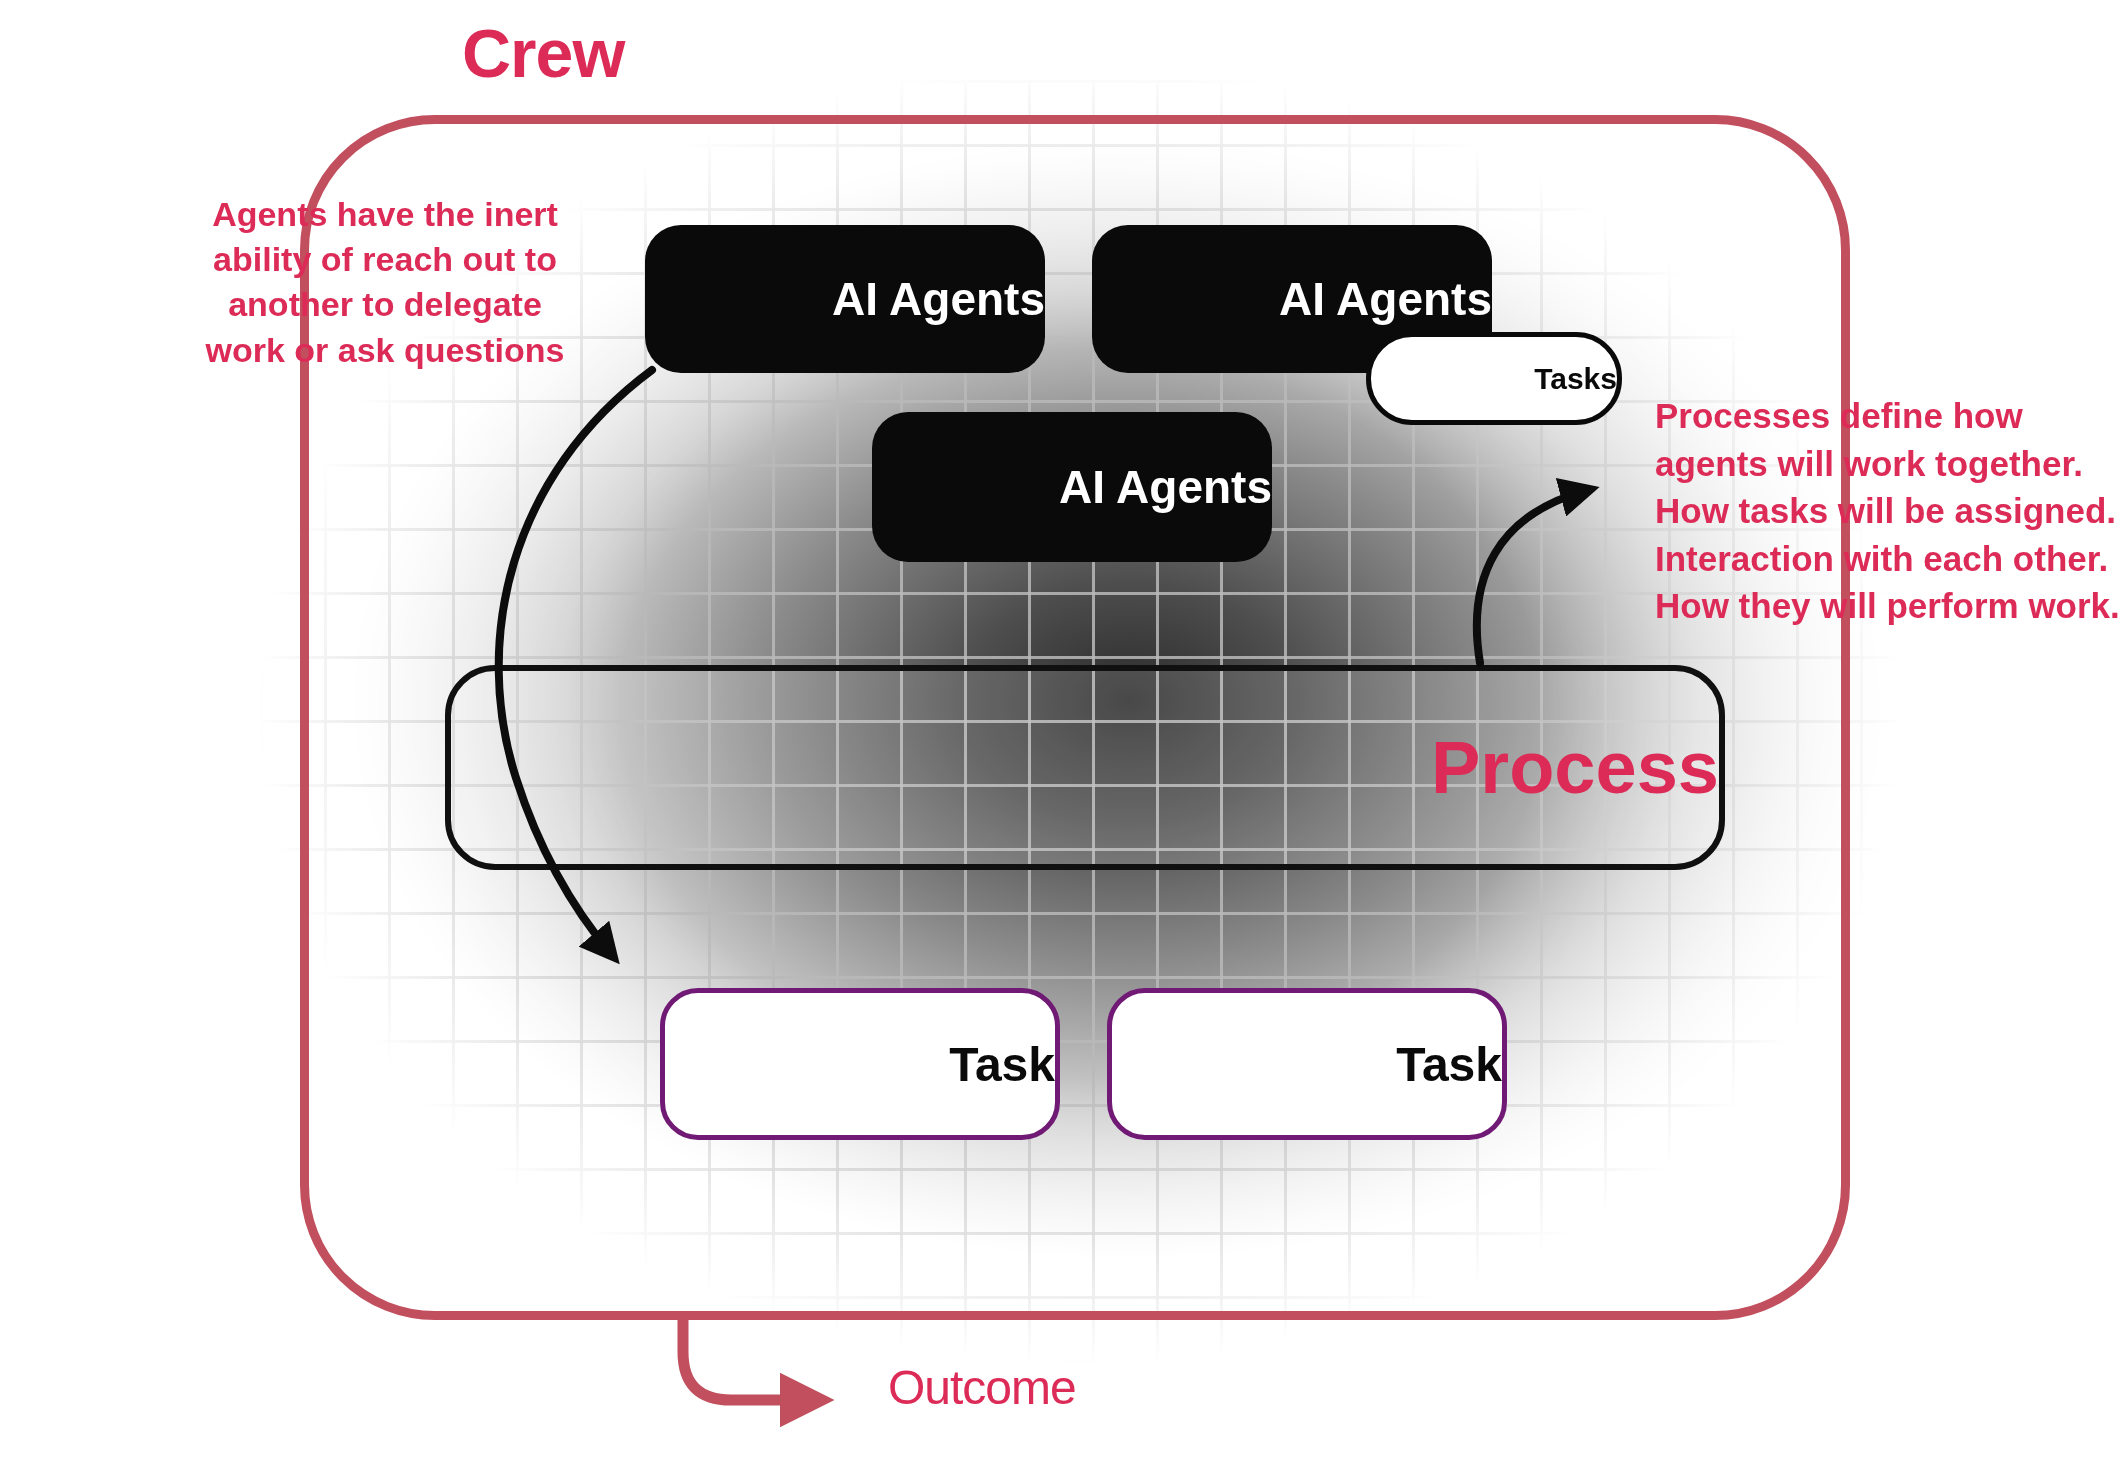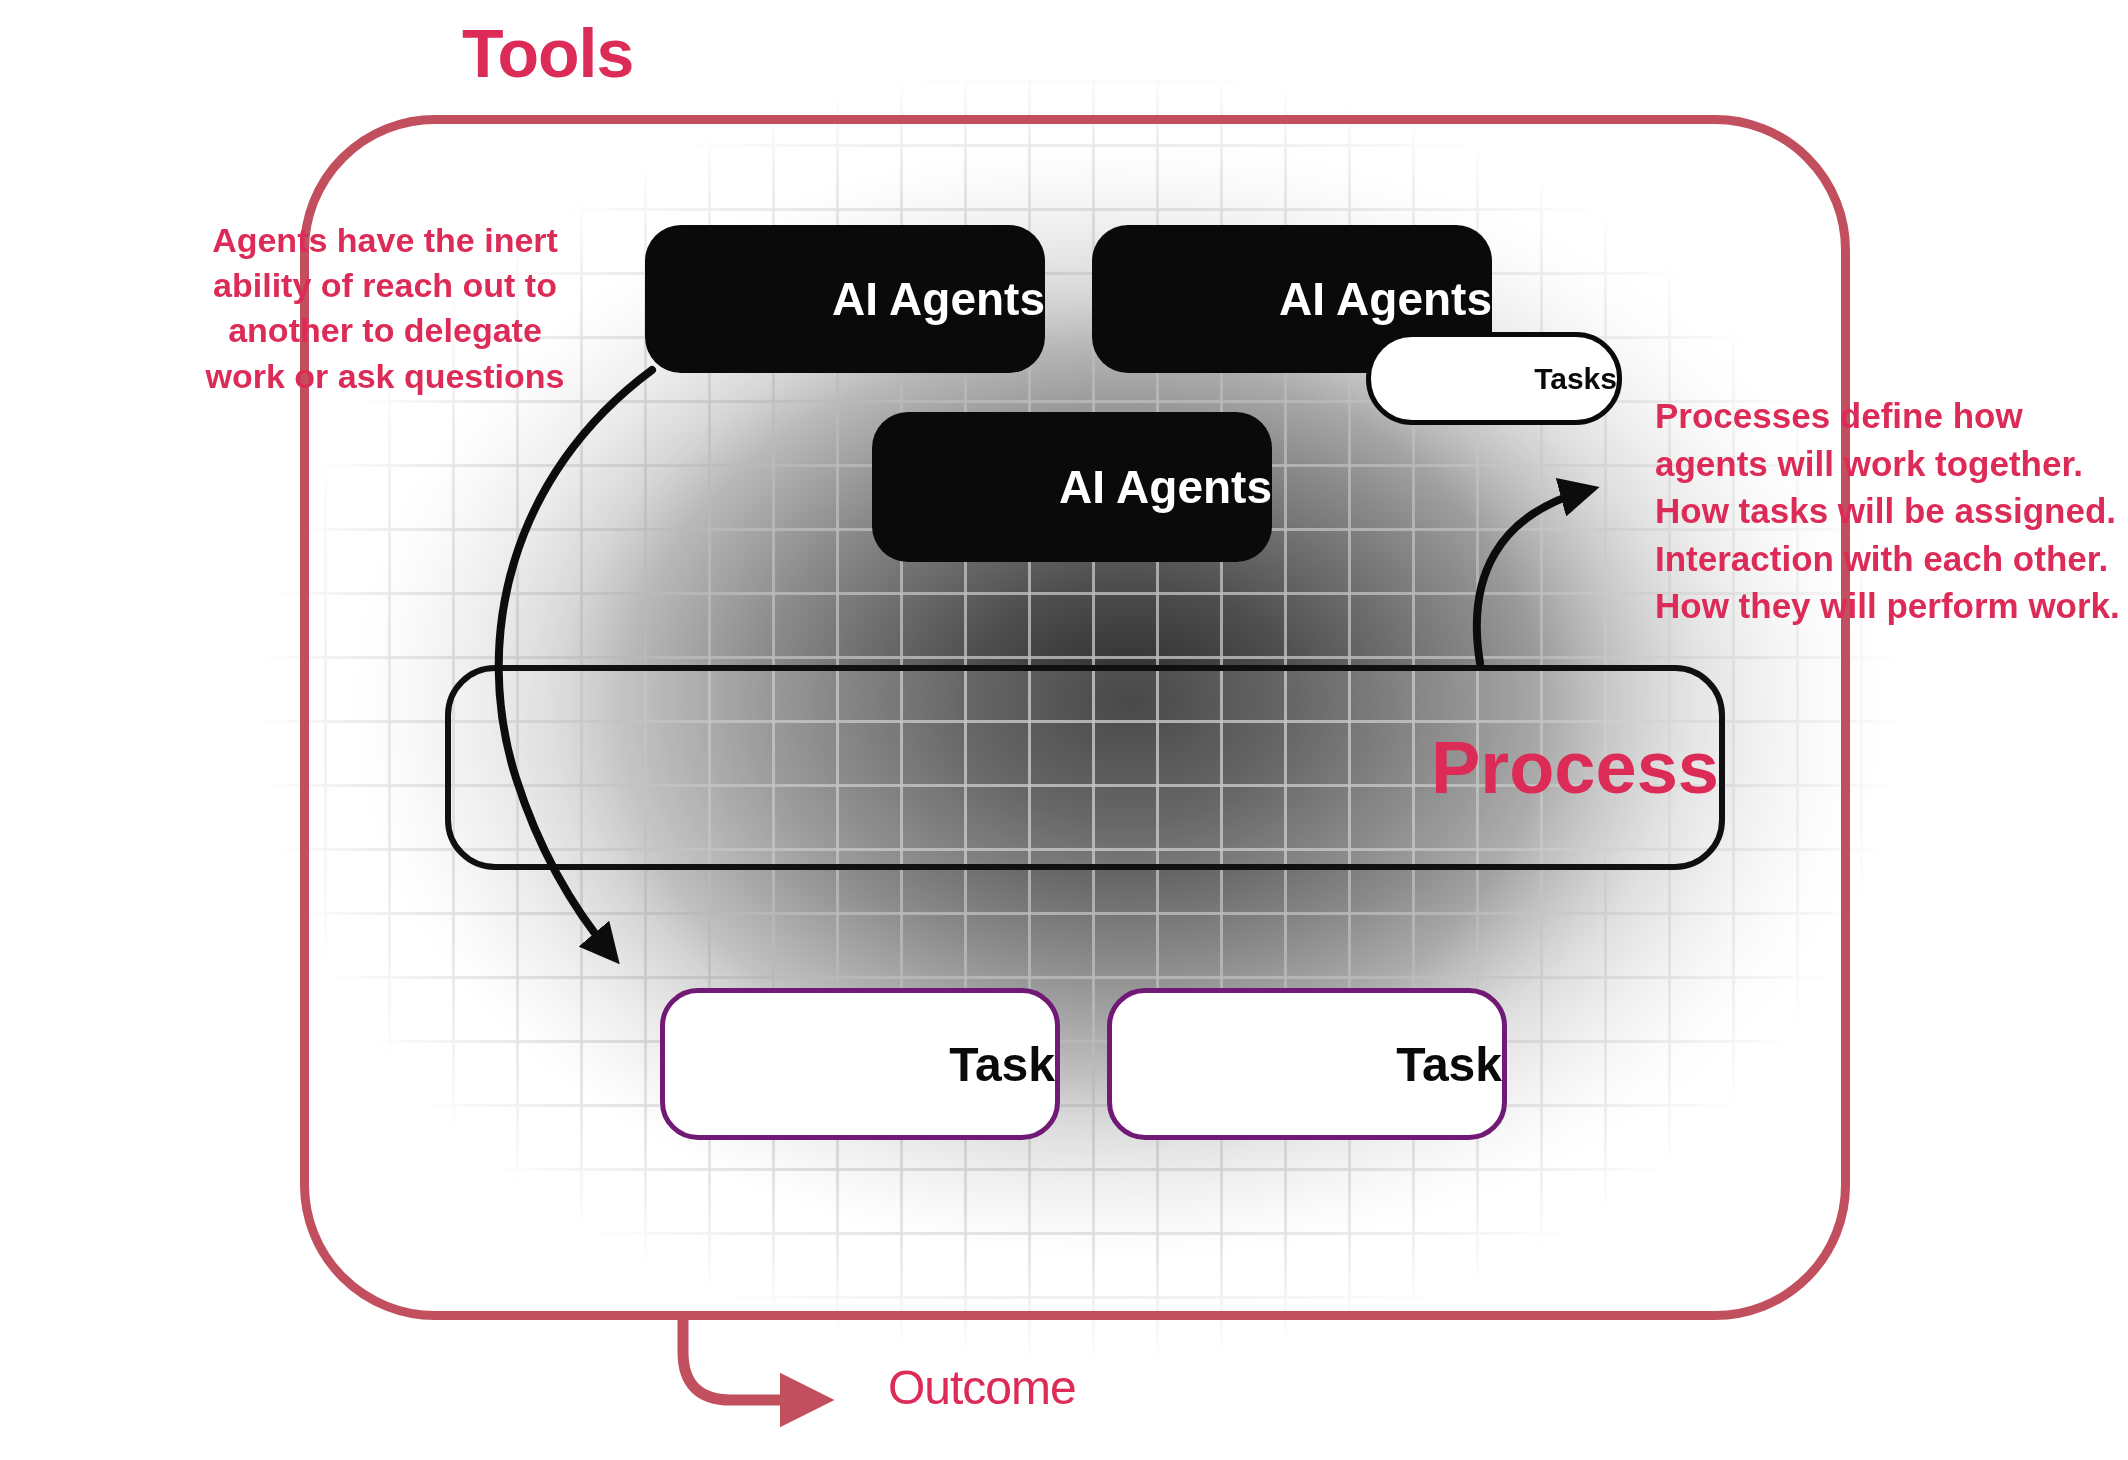--- a/index.html
+++ b/index.html
@@ -77,40 +77,40 @@
     background:#ffffff;border:5px solid #701a75;border-radius:38px;
     font-size:48px;font-weight:bold;color:#0a0a0a;z-index:5;
   }
   .task-1{left:660px;top:988px;width:400px;height:152px;}
   .task-2{left:1107px;top:988px;width:400px;height:152px;}
   
   .ann{
     position:absolute;color:var(--accent-text);font-weight:bold;
     white-space:pre-line;z-index:8;
   }
-  .ann-left{left:175px;top:192px;width:420px;font-size:34px;line-height:1.33;text-align:center;margin-top:26px;}
+  .ann-left{left:175px;top:192px;width:420px;font-size:34px;line-height:1.33;text-align:center;}
   .ann-right-top{left:1655px;top:392px;width:510px;font-size:35px;line-height:1.36;text-align:left;}
   .ann-right-bottom{left:1580px;top:980px;width:490px;font-size:35px;line-height:1.36;text-align:left;}
   
   .outcome{
     position:absolute;left:888px;top:1360px;
     font-size:48px;font-weight:normal;color:var(--accent-text);
     letter-spacing:-1px;z-index:8;
   }
 </style>
 </head>
 <body>
 
 <div class="canvas">
 
   <div class="grid-bg"></div>
 
   <div class="crew-border"></div>
 
-  <div class="crew-title">Tools</div>
+  <div class="crew-title">Crew</div>
 
   <svg class="arrows" viewBox="0 0 2128 1460">
     <defs>
       <marker id="headBlack" viewBox="0 0 10 10" refX="7" refY="5" markerWidth="5" markerHeight="5" orient="auto-start-reverse">
         <path class="head-black" d="M0,0 L10,5 L0,10 z"></path>
       </marker>
       <marker id="headRed" viewBox="0 0 10 10" refX="7" refY="5" markerWidth="5" markerHeight="5" orient="auto-start-reverse">
         <path class="head-red" d="M0,0 L10,5 L0,10 z"></path>
       </marker>
     </defs>

